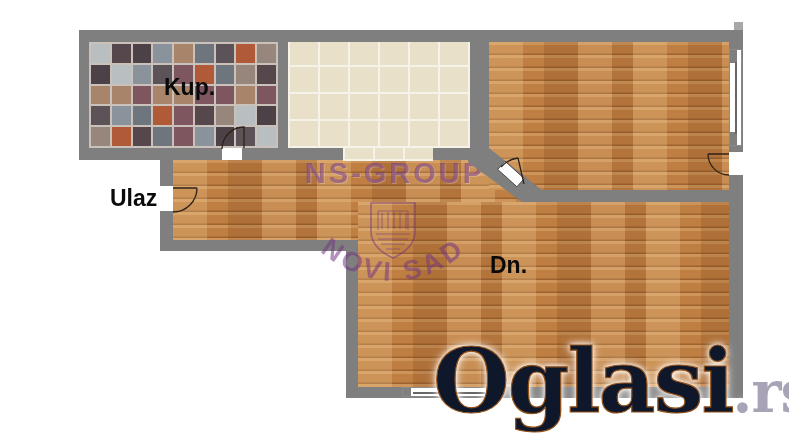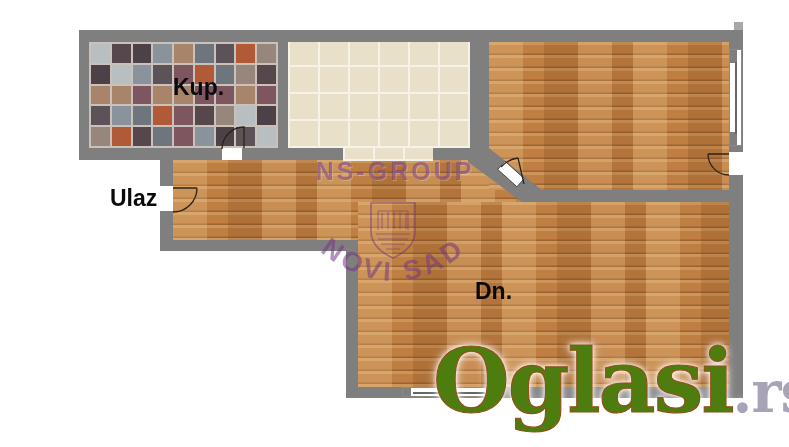--- a/index.html
+++ b/index.html
@@ -47,27 +47,27 @@
   
   .overlay{z-index:5;pointer-events:none;}
 
   
   .room-label{color:#0a0a0a;font-weight:bold;font-size:23px;line-height:22px;z-index:6;white-space:nowrap;}
   .room-label span{display:block;}
 
   
   .wm-agency{z-index:4;color:var(--agency,rgba(115,55,130,.55));font-weight:bold;text-align:center;
              text-shadow:1px 1px 0 rgba(255,255,255,.22);white-space:nowrap;}
-  .wm-line1{font-size:25px;letter-spacing:3px;}
+  .wm-line1{font-size:29px;letter-spacing:3px;}
   .wm-line2{font-size:21px;letter-spacing:1.5px;}
 
   
   .wm-portal{z-index:7;font-family:"DejaVu Serif",serif;font-weight:bold;white-space:nowrap;
              filter:drop-shadow(0 0 2px rgba(255,255,255,.95)) drop-shadow(0 0 4px rgba(255,255,255,.8));}
-  .wm-portal .main{font-size:88px;color:#4d7c0f;-webkit-text-stroke:1.2px #93511a;letter-spacing:-2px;}
+  .wm-portal .main{font-size:88px;color:#0f172a;-webkit-text-stroke:1.2px #93511a;letter-spacing:-2px;}
   .wm-portal .suffix{font-size:57px;color:#a8a3b6;letter-spacing:-1px;}
 </style>
 </head>
 <body>
 
 <div class="plan">
 
   <div class="abs wood" style="left:173px;top:160px;width:362px;height:80px;"></div>
   <div class="abs wood" style="left:358px;top:202px;width:371px;height:185px;"></div>
   <div class="abs wood" style="left:489px;top:42px;width:240px;height:148px;"></div>
@@ -171,23 +171,23 @@
       <path stroke-width="1.1" d="M378,211 h30 M378,211 v19 M408,211 v19
         M382,213 v16 M388,212 v17 M394,212 v17 M400,212 v17 M406,213 v16
         M376,234 h34 M378,239 h30 M381,244 h24 M386,249 h14"></path>
     </g>
     <path id="sealArc" d="M318,250 Q393,312 468,250" fill="none"></path>
     <text font-family="Liberation Sans, sans-serif" font-size="27" font-weight="bold" letter-spacing="4" fill="rgba(115,55,130,0.55)">
       <textPath href="#sealArc" startOffset="2">NOVI SAD</textPath>
     </text>
   </svg>
 
-  <div class="abs room-label" style="left:173px;top:76px;">Kup.</div>
+  <div class="abs room-label" style="left:164px;top:76px;">Kup.</div>
   <div class="abs room-label" style="left:110px;top:187px;">Ulaz</div>
-  <div class="abs room-label" style="left:475px;top:254px;margin-top:26px;">
+  <div class="abs room-label" style="left:490px;top:254px;">
     <span>Dn.</span>
   </div>
 
   <div class="abs wm-portal" style="left:433px;top:329px;">
     <span class="main">Oglasi</span><span class="suffix">.rs</span>
   </div>
 
 </div>
 
 </body></html>

